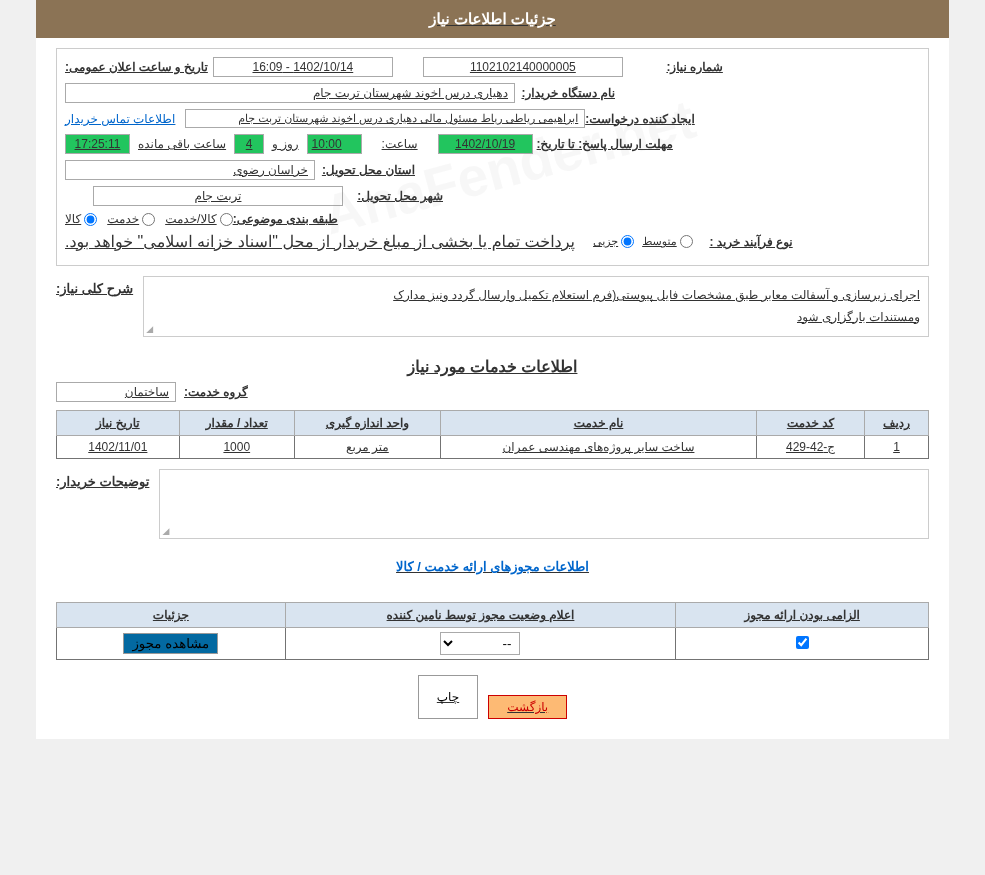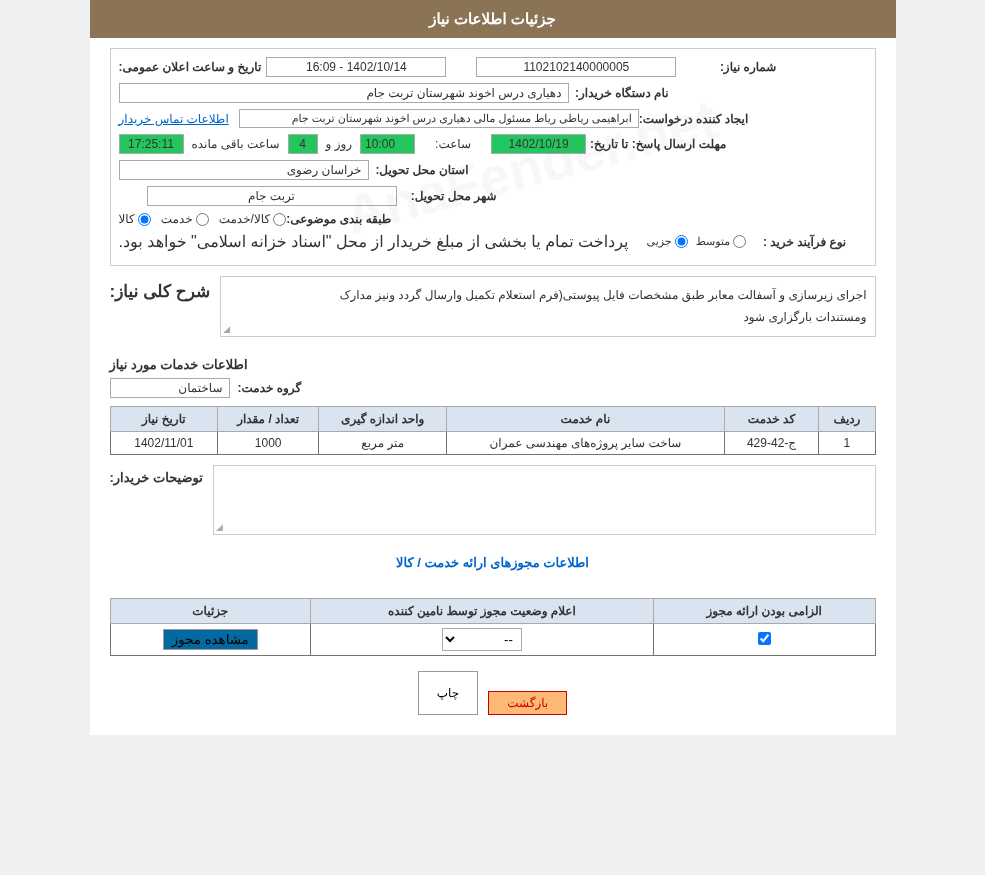--- a/index.html
+++ b/index.html
@@ -4,23 +4,24 @@
   <style>
     * { box-sizing: border-box; margin: 0; padding: 0; }
     body {
       font-family: Tahoma, Arial, sans-serif;
       font-size: 12px;
       background: #f0f0f0;
       direction: rtl;
       color: #333;
     }
     .page-wrapper {
-      width: 806px;
+      width: 913px;
       margin: 0 auto;
       background: #fff;
+      text-decoration: underline;
     }
     .header-bar {
       background: #8B7355;
       color: #fff;
       text-align: center;
       padding: 10px 15px;
       font-size: 15px;
       font-weight: bold;
     }
     .content {
@@ -96,22 +97,22 @@
     }
     .description-text {
       text-align: right;
       line-height: 1.8;
     }
     .services-section {
       margin-bottom: 10px;
     }
     .services-title {
       font-weight: bold;
-      font-size: 13px;
-      text-align: left;
+      font-size: 16px;
+      text-align: center;
       margin-bottom: 6px;
     }
     .group-row {
       display: flex;
       align-items: center;
       justify-content: flex-end;
       gap: 8px;
       margin-bottom: 8px;
     }
     table {
@@ -290,21 +291,21 @@
     </div>
 
     <div style="display:flex;align-items:flex-start;gap:10px;margin-bottom:10px;">
       <div class="description-box" style="flex:1;min-height:60px;position:relative;">
         <div class="description-text">
           <span>اجرای زیرسازی و آسفالت معابر طبق مشخصات فایل پیوستی(فرم استعلام تکمیل وارسال گردد ونیز مدارک</span><br>
           <span>ومستندات بارگزاری شود</span>
         </div>
         <div class="resize-handle">◢</div>
       </div>
-      <div style="font-weight:bold;font-size:17px;white-space:nowrap;padding-top:5px;">شرح کلی نیاز:</div>
+      <div style="font-weight:bold;font-size:13px;white-space:nowrap;padding-top:5px;">شرح کلی نیاز:</div>
     </div>
 
     <div class="services-section">
       <div class="services-title">اطلاعات خدمات مورد نیاز</div>
 
       <div class="group-row">
         <span style="font-weight:bold;">گروه خدمت:</span>
         <div class="form-value" style="min-width:120px;text-align:right;">ساختمان</div>
       </div>
 

